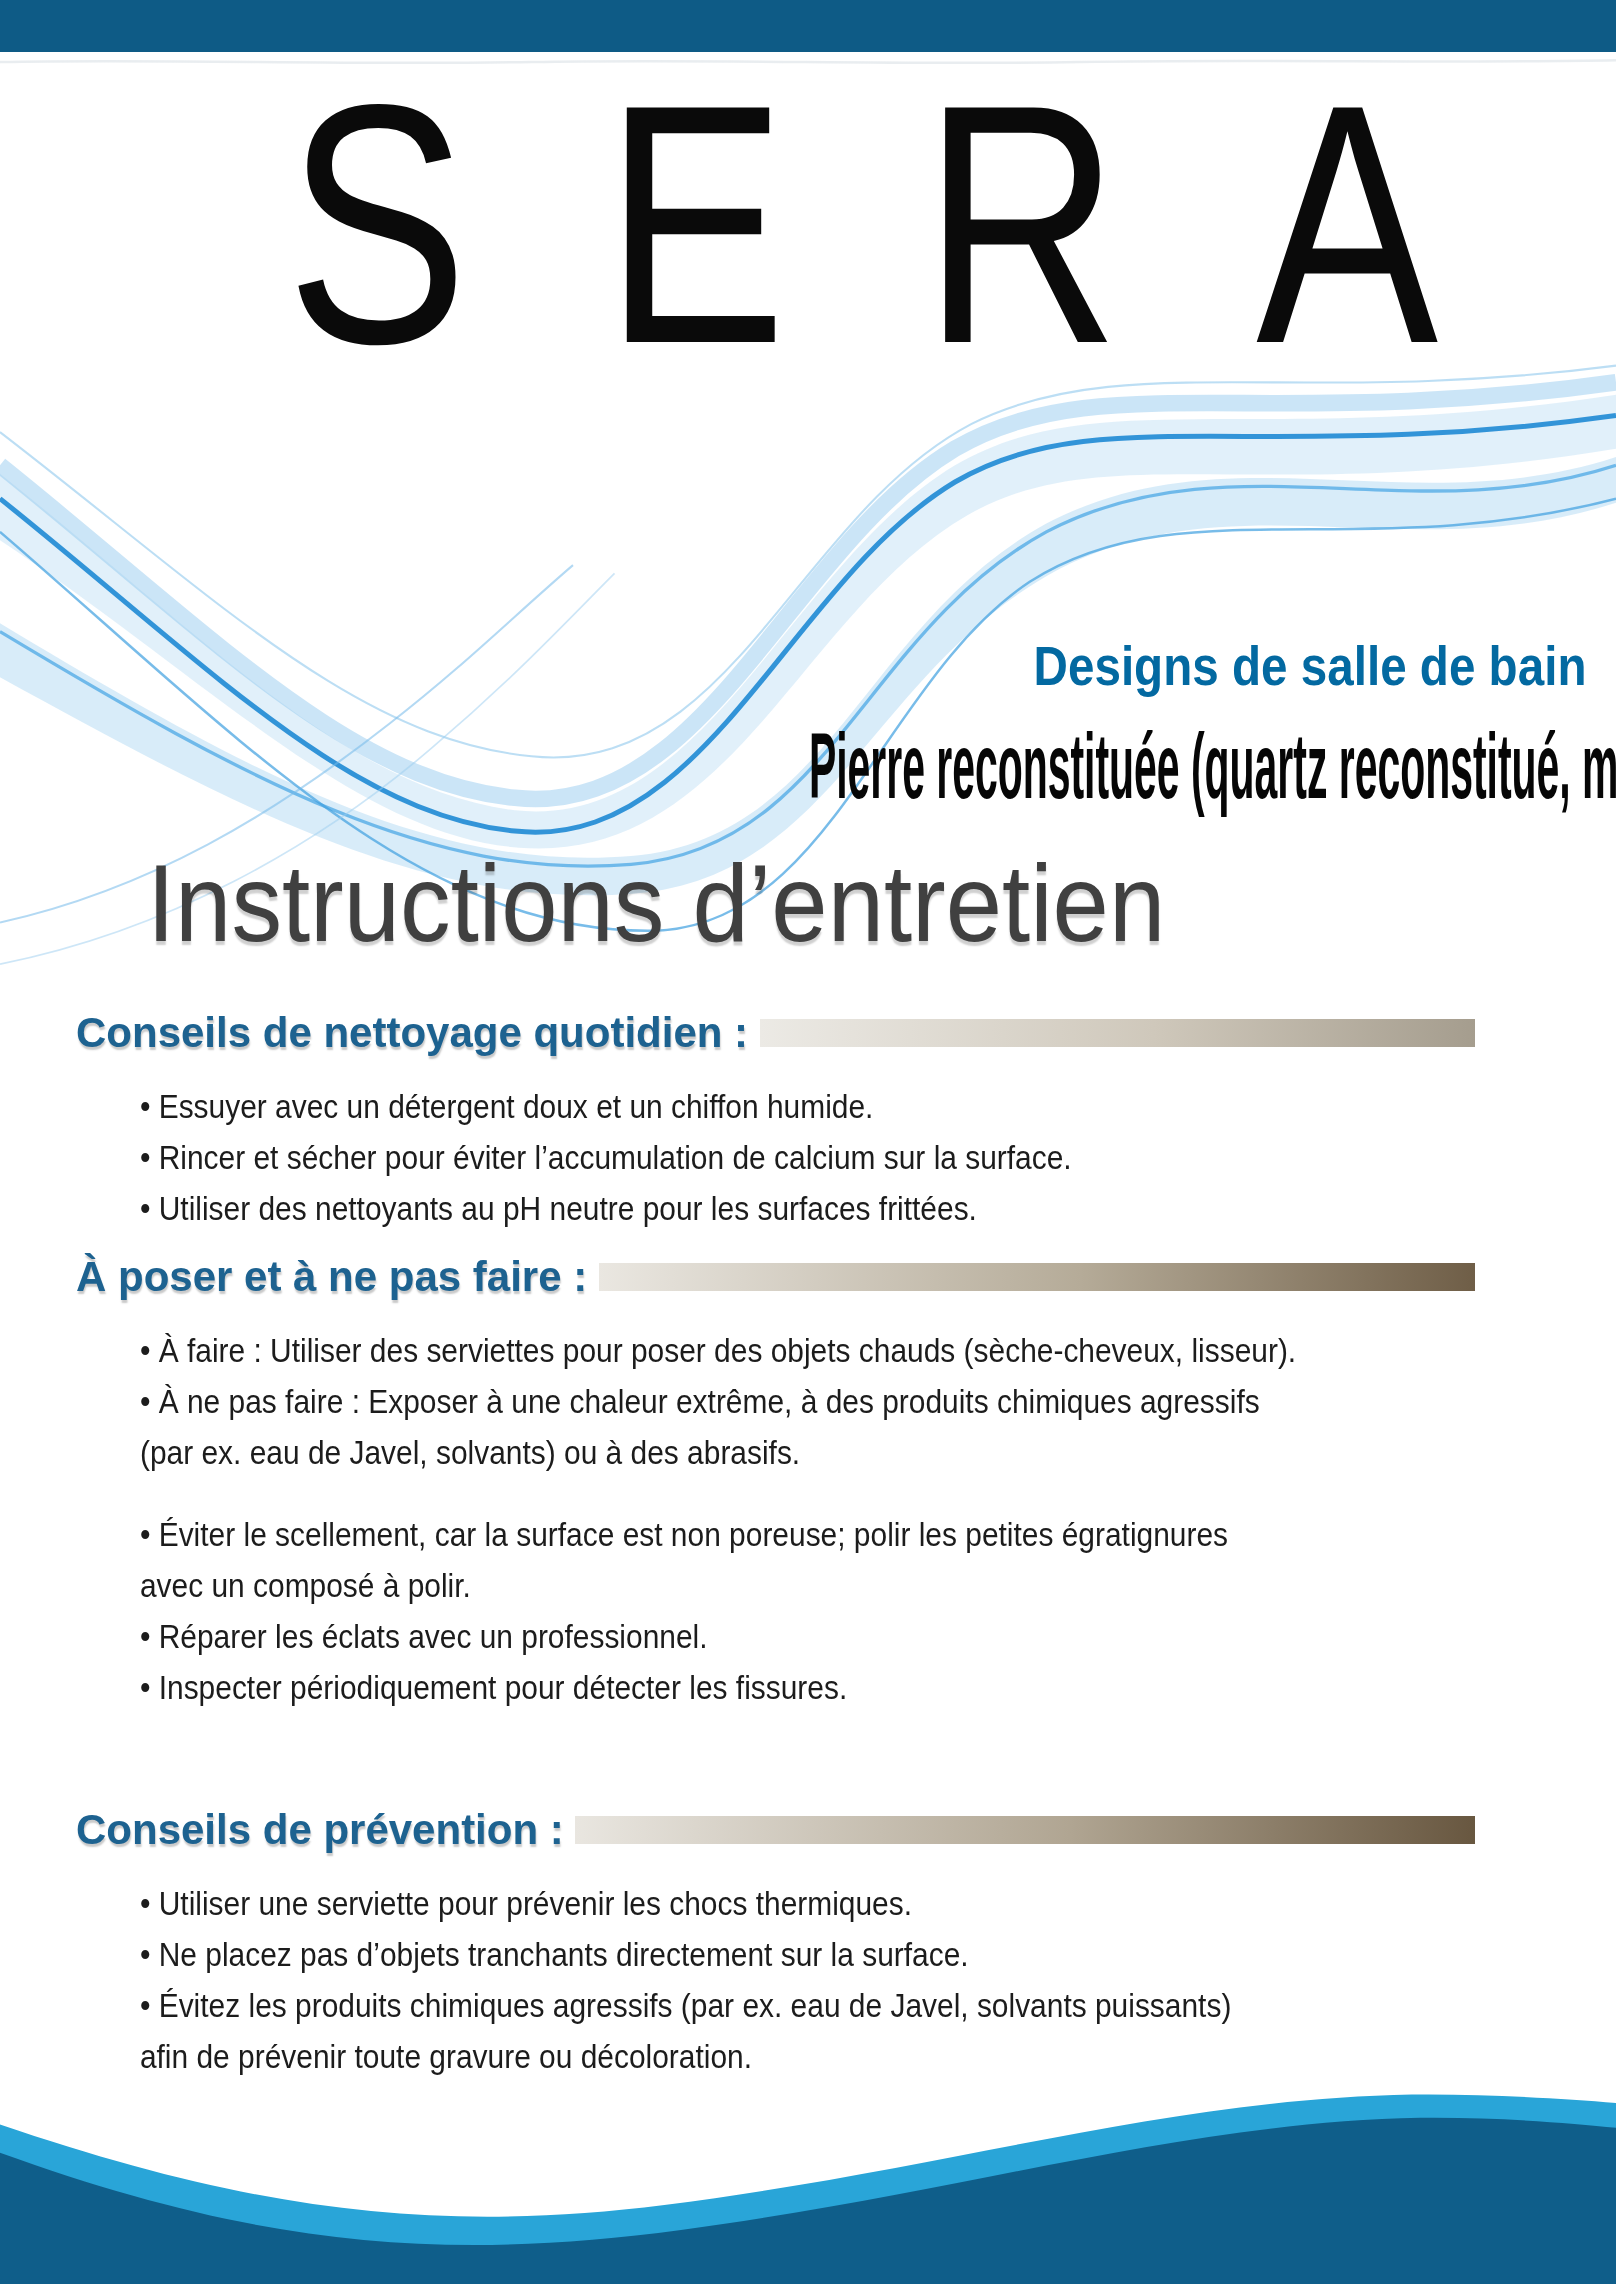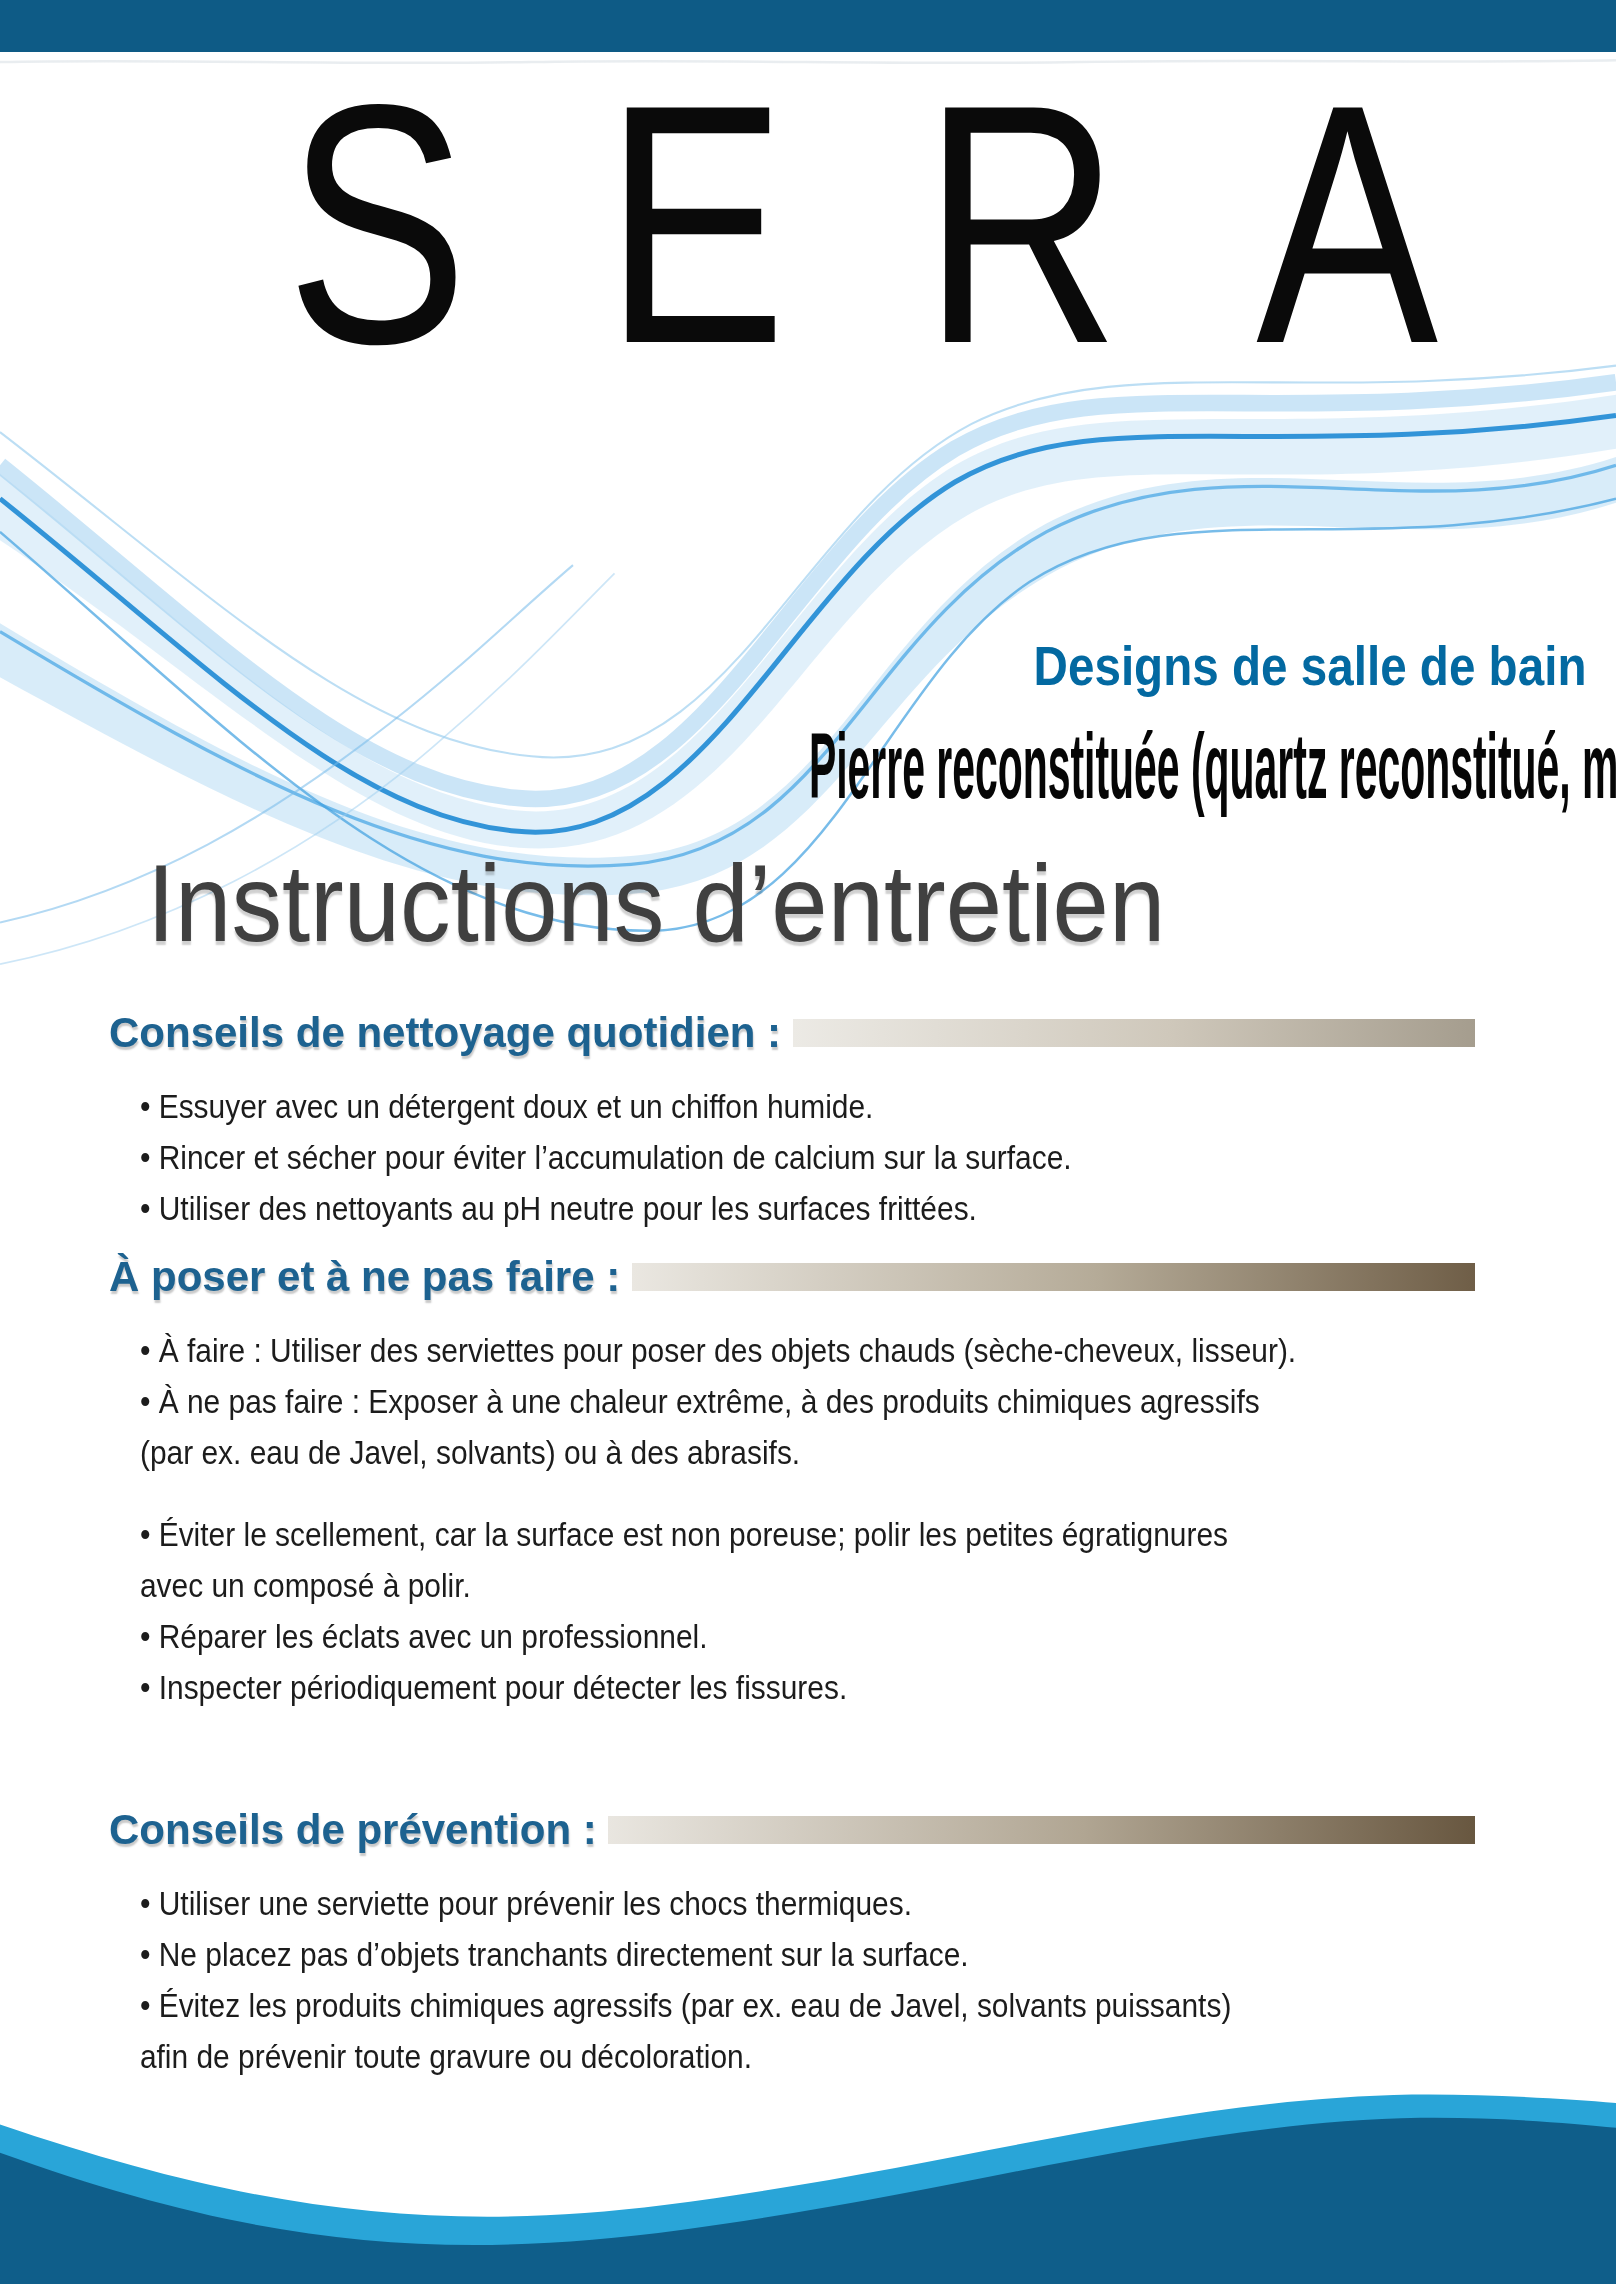--- a/index.html
+++ b/index.html
@@ -43,21 +43,21 @@
   .title{
     position:absolute;top:843px;left:147px;
     font-size:110px;line-height:120px;font-weight:400;color:#404040;white-space:nowrap;
     text-shadow:0 4.2px 1.7px rgba(40,40,40,.22);
   }
   .title .inner{display:inline-block;transform:scaleX(.92);transform-origin:left top;}
   
   .section{position:absolute;left:0;width:1616px;}
   .sec-head{
     display:flex;align-items:center;
-    padding-left:109px;
+    padding-left:76px;
     font-size:42px;line-height:60px;font-weight:700;color:#1d6290;
     text-shadow:0.8px 3.3px 1.7px rgba(60,60,60,.28);
     white-space:nowrap;
   }
   .sec-head .bar{flex:1;height:28px;margin-left:11.6px;margin-right:141px;}
   .bar1{background:linear-gradient(90deg,#eceae5 0%,#cfc8bb 55%,#a59d8e 100%);}
   .bar2{background:linear-gradient(90deg,#eae7e1 0%,#b5ab98 55%,#6f5e47 100%);}
   .bar3{background:linear-gradient(90deg,#eae7e1 0%,#b3a996 55%,#6e5d46 100%);}
   .bar4{background:linear-gradient(90deg,#e9e6e0 0%,#b0a592 55%,#685740 100%);}
   .lines{

